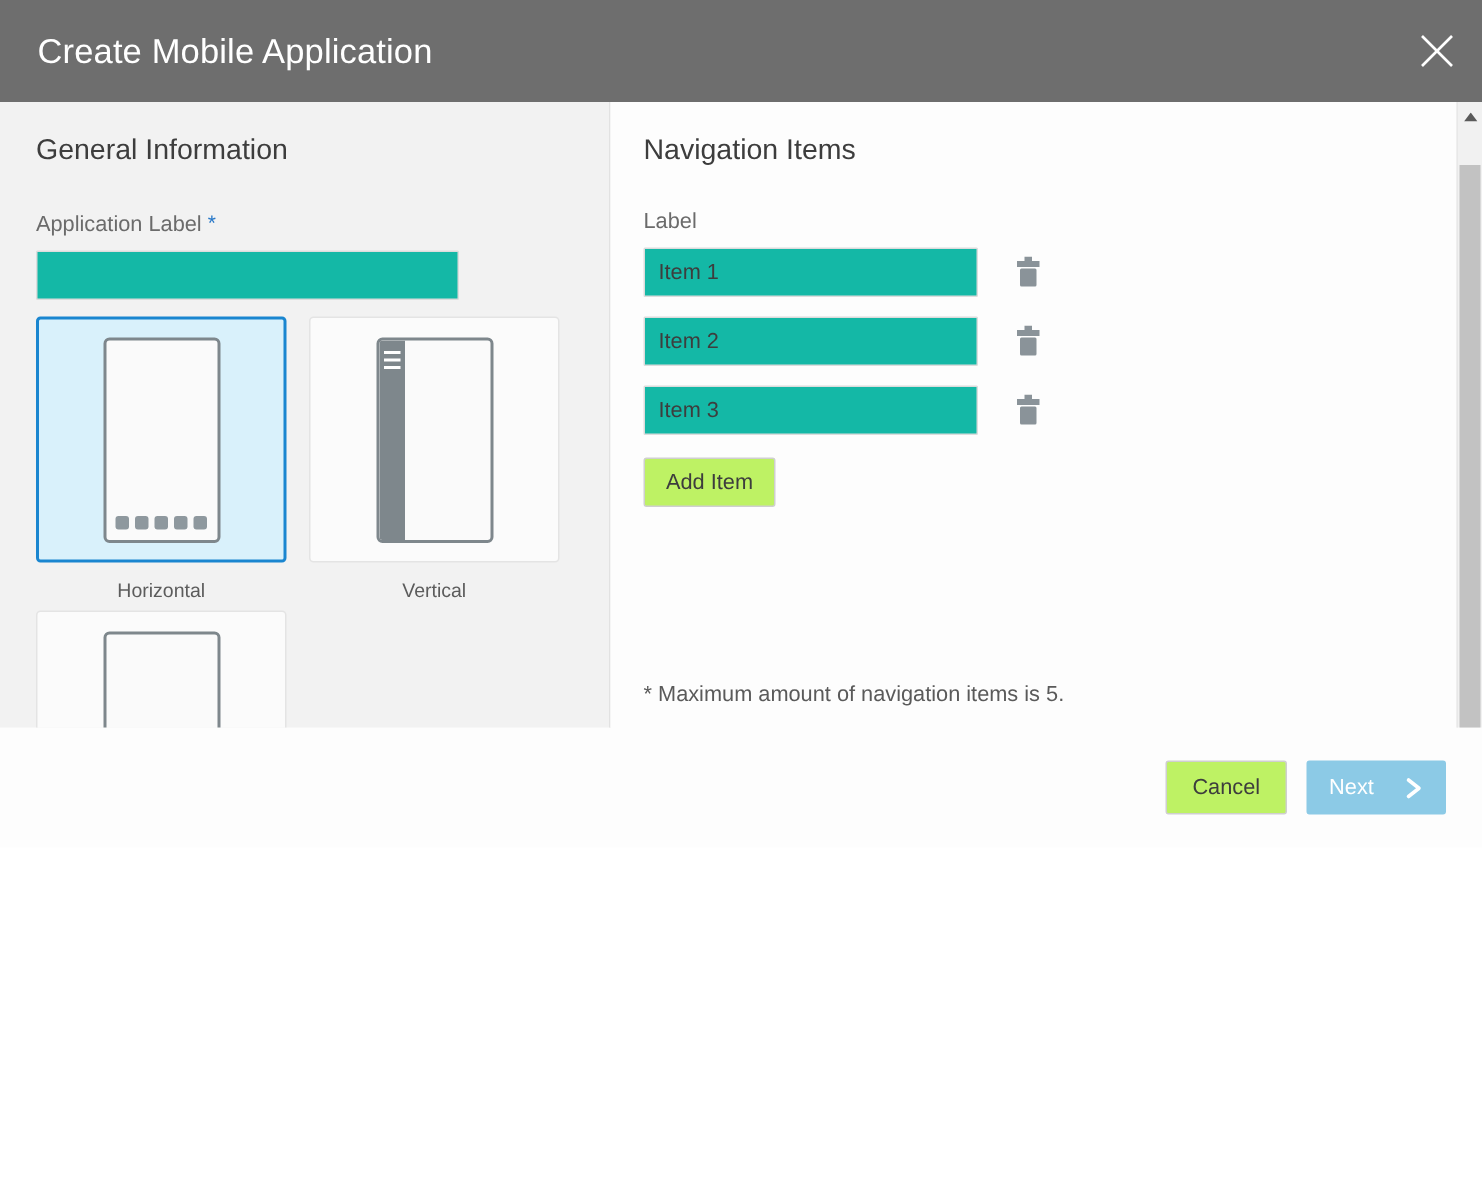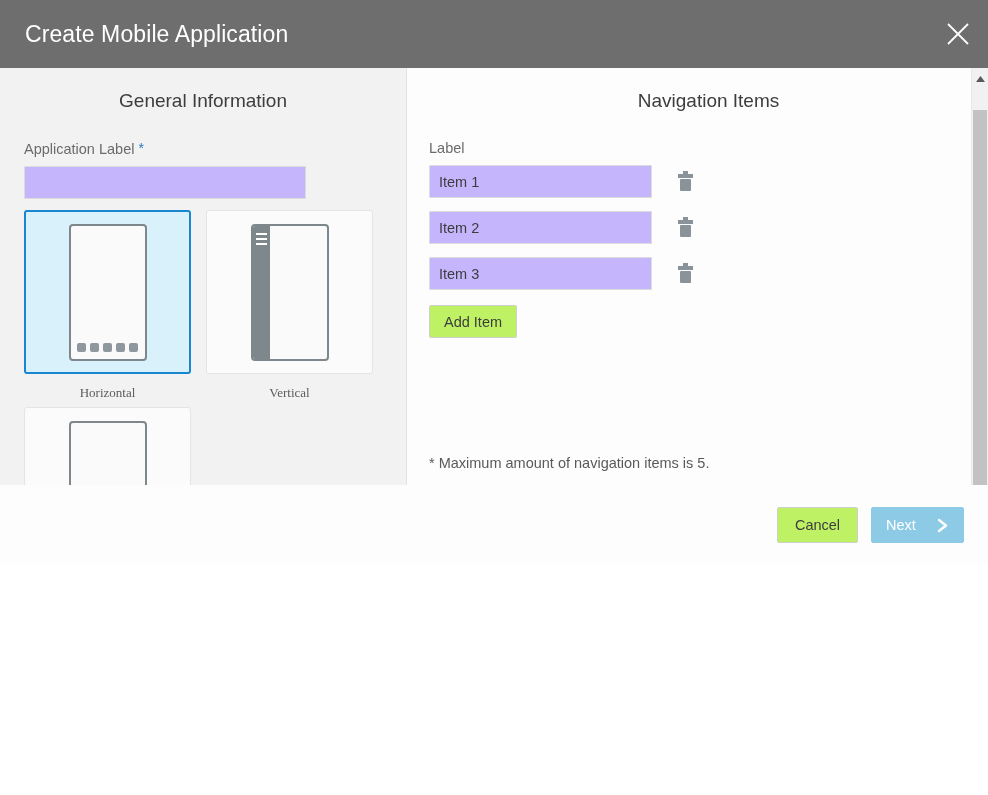--- a/index.html
+++ b/index.html
@@ -73,59 +73,57 @@
     padding: 22px 0 0 22px;
     position: relative;
     overflow: hidden;
   }
 
   .section-title {
     font-size: 19px;
     font-weight: 400;
     color: #3d3d3d;
     margin: 0 0 28px 0;
-    text-align: center;
   }
 
   .field-label {
     font-size: 14.5px;
     color: #6b6b6b;
     margin-bottom: 9px;
     display: block;
   }
   .req-star {
     color: #2878c8;
     font-size: 14px;
     margin-left: 4px;
     vertical-align: 1px;
   }
 
   .text-input {
     box-sizing: border-box;
     height: 33px;
     border: 1px solid #dcdcdc;
-    background: #c4b5fd;
+    background: #14b8a6;
     font-family: "Liberation Sans", sans-serif;
     font-size: 14.5px;
     color: #3d3d3d;
     padding: 0 9px;
     outline: none;
     border-radius: 1px;
   }
   .app-name-input { width: 282px; }
 
   .nav-style-label { margin-top: 24px; }
 
   
   .cards {
     display: flex;
     flex-wrap: wrap;
     gap: 0 15px;
     margin-top: 11px;
-    font-family: Liberation Serif, serif;
   }
   .card-wrap {
     width: 167px;
     margin-bottom: 6px;
   }
   .card {
     box-sizing: border-box;
     width: 167px;
     height: 164px;
     border: 1px solid #e4e4e4;

